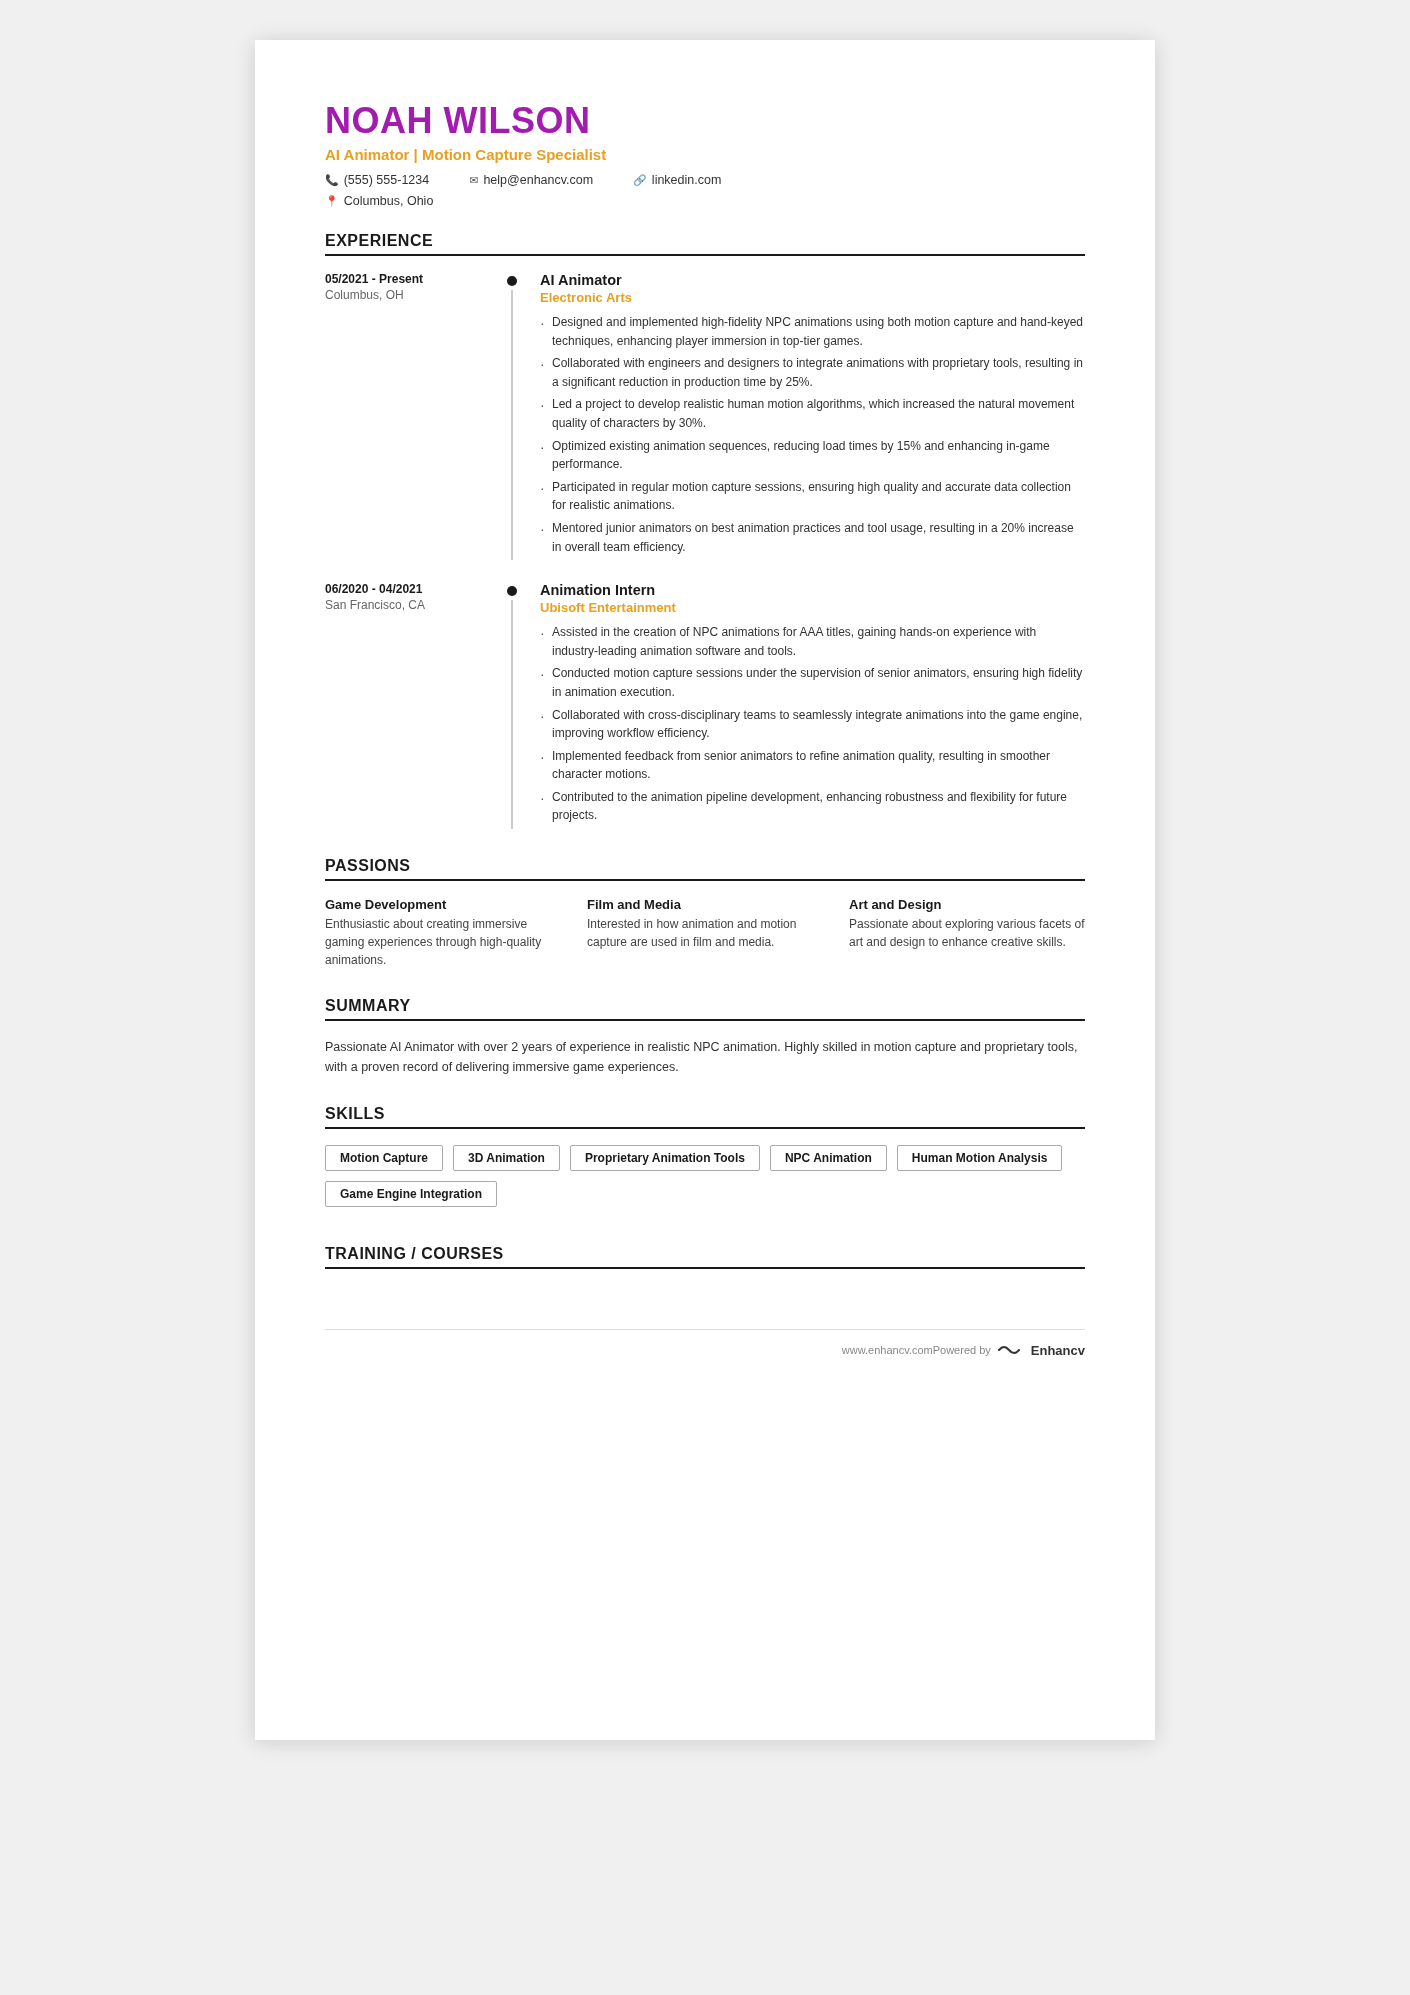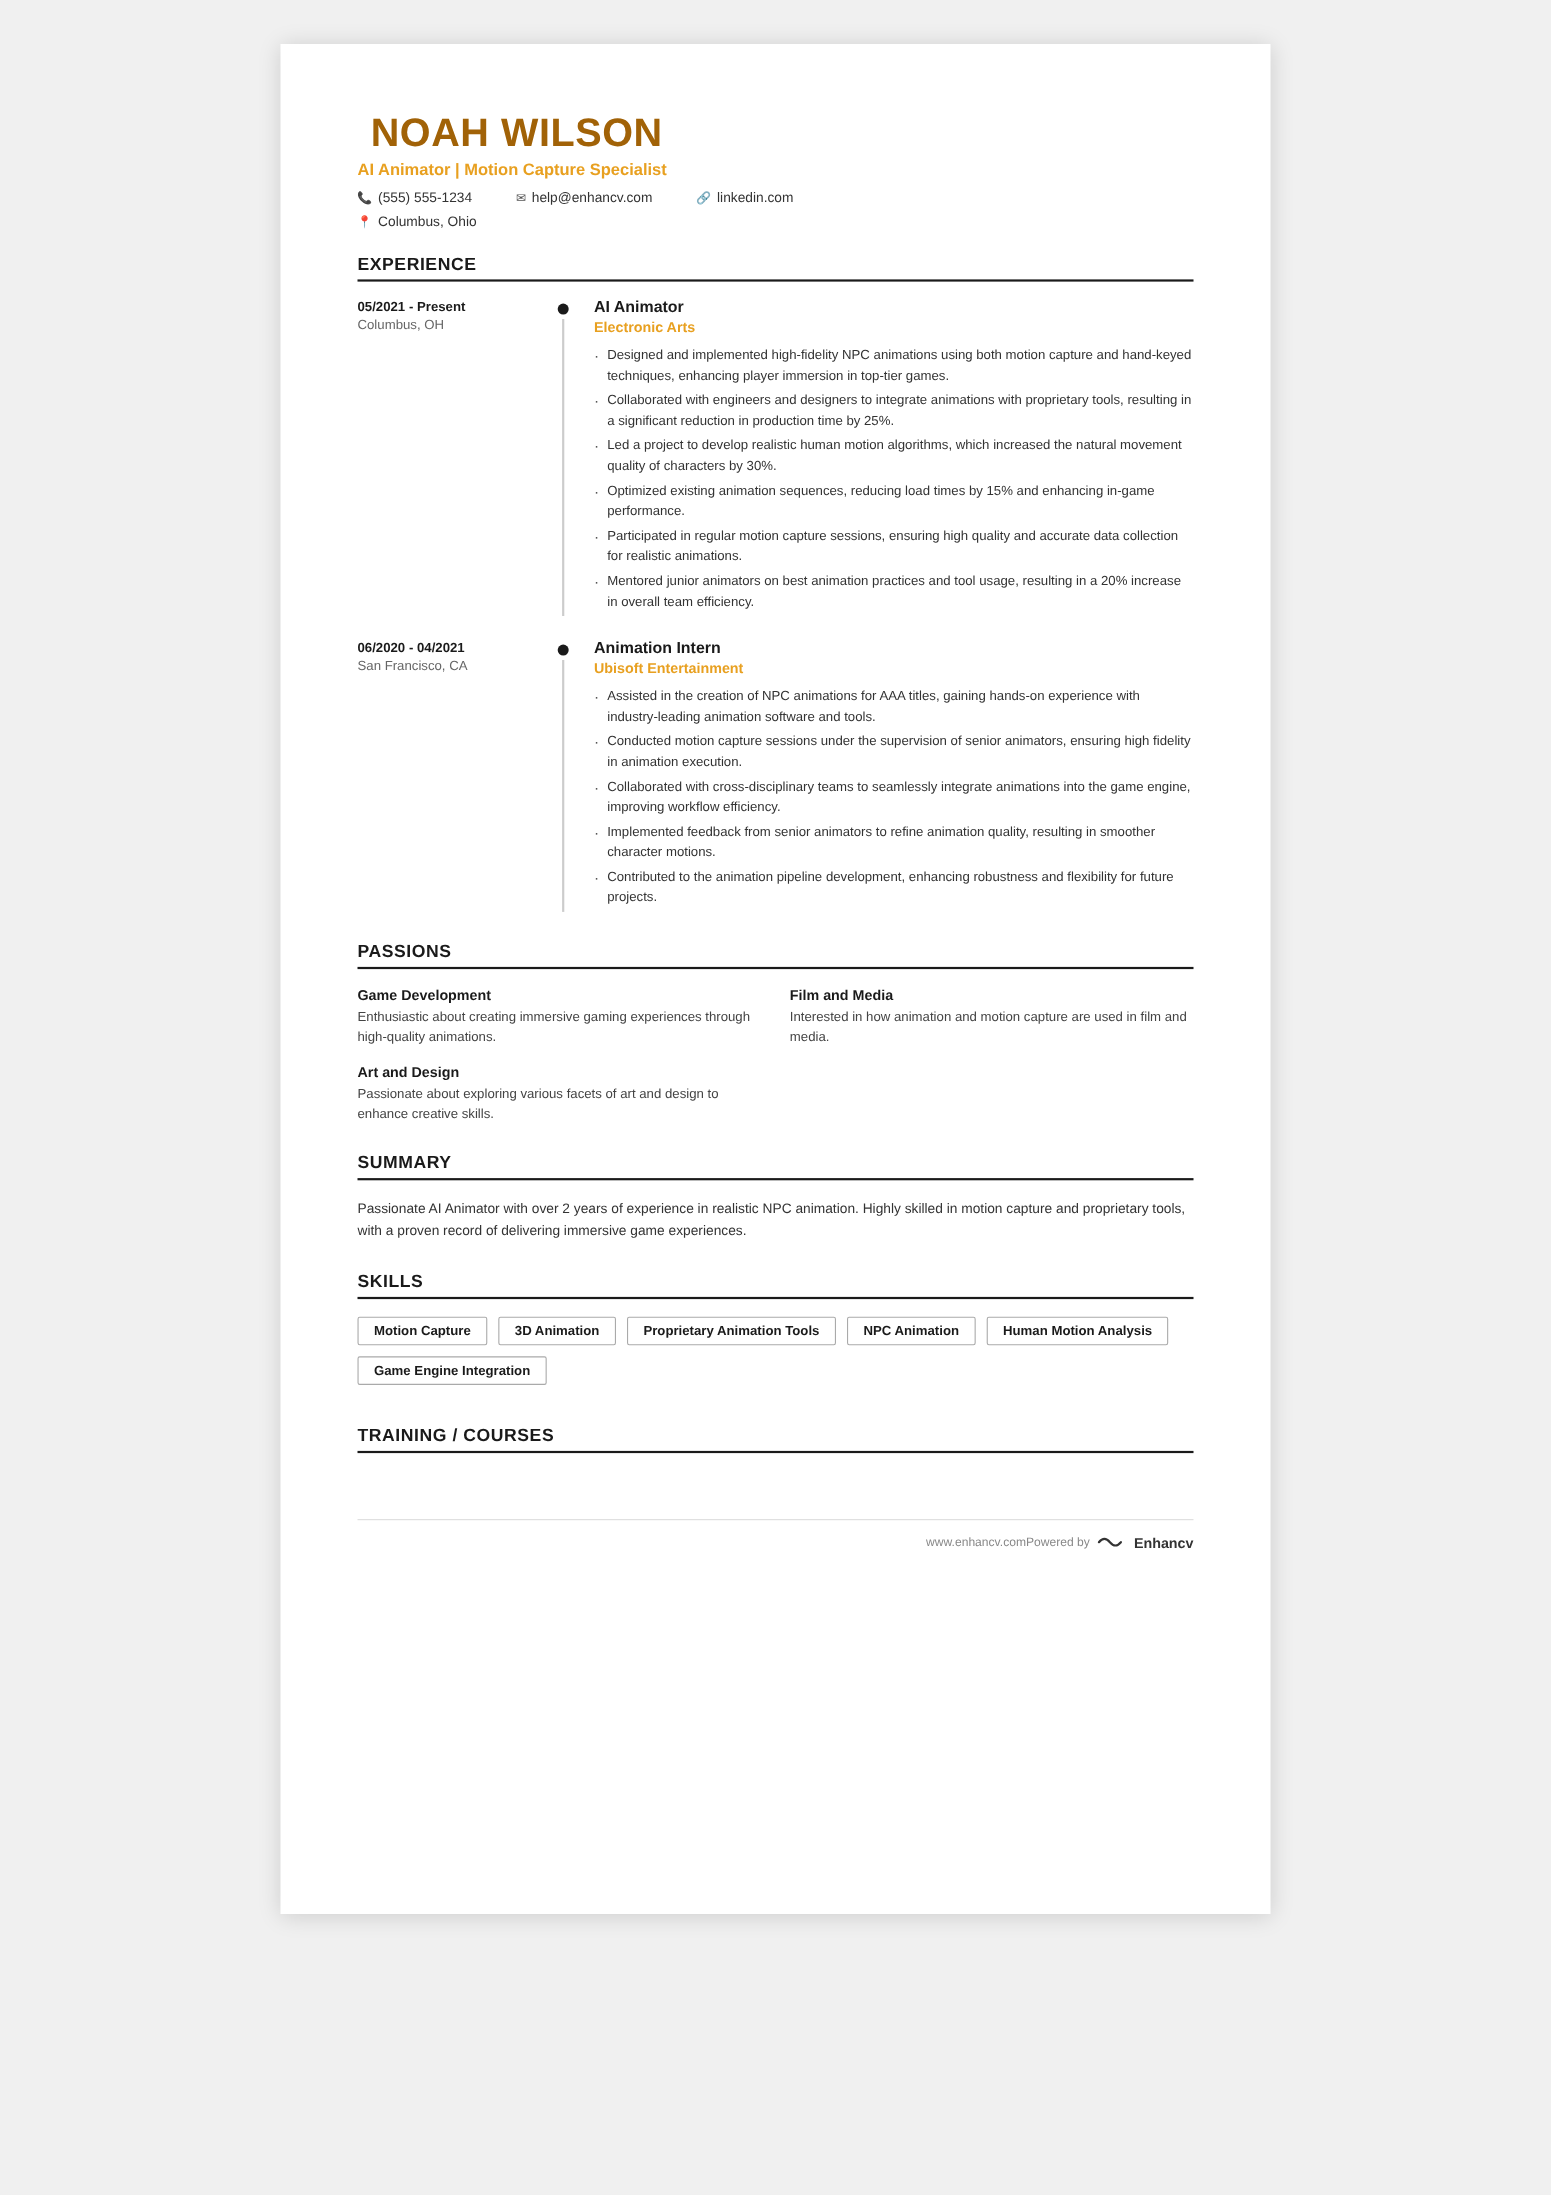--- a/index.html
+++ b/index.html
@@ -15,24 +15,23 @@
       width: 900px;
       min-height: 1700px;
       padding: 60px 70px 60px 70px;
       position: relative;
       box-shadow: 0 2px 20px rgba(0,0,0,0.15);
     }
     
     .header-name {
       font-size: 36px;
       font-weight: 900;
-      color: #a16207;
+      color: #a21caf;
       letter-spacing: 0.5px;
       margin-bottom: 4px;
-      margin-left: 12px;
     }
     .header-title {
       font-size: 15px;
       font-weight: 700;
       color: #e8a020;
       margin-bottom: 10px;
     }
     .header-contact {
       display: flex;
       flex-wrap: wrap;
@@ -148,21 +147,21 @@
       content: '·';
       position: absolute;
       left: 0;
       top: 0;
       font-size: 14px;
       color: #555;
     }
     
     .passions-grid {
       display: grid;
-      grid-template-columns: 1fr 1fr;
+      grid-template-columns: 1fr 1fr 1fr;
       gap: 16px 26px;
     }
     .passion-item {}
     .passion-title {
       font-size: 13px;
       font-weight: 700;
       color: #1a1a1a;
       margin-bottom: 3px;
     }
     .passion-desc {

